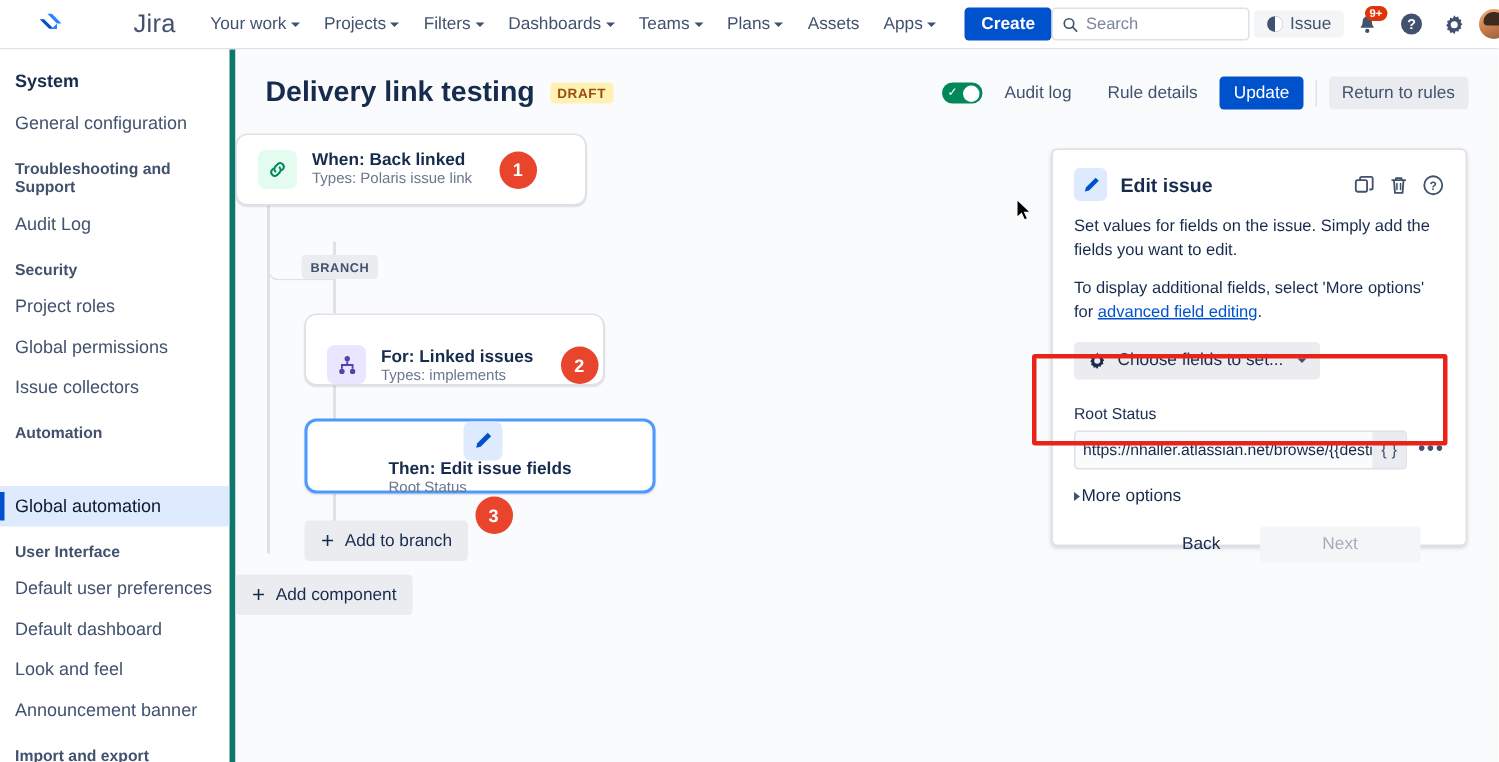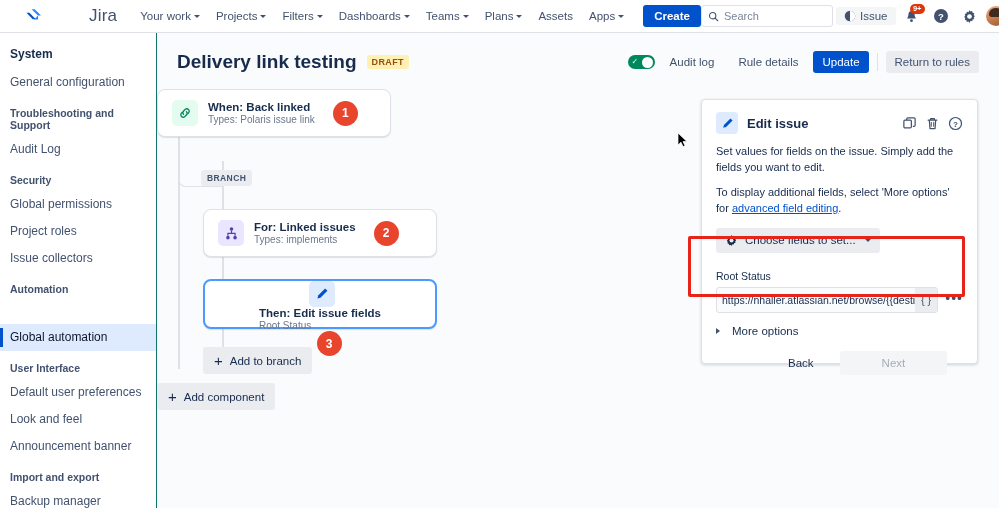--- a/index.html
+++ b/index.html
@@ -56,21 +56,21 @@
     width: 20px; height: 20px; border-radius: 50%;
     background: linear-gradient(160deg,#f4b183 0%,#c97b4a 55%,#8b5e3c 100%);
     cursor: pointer; position: relative; overflow: hidden;
   }
   .avatar::after { content:""; position:absolute; left:3px; top:2px; width:14px; height:9px;
     background:#3d2b1f; border-radius:7px 7px 3px 3px; }
 
   
   .sidebar {
     position: absolute; top: 33px; left: 0; width: 157px; height: 475px;
-    background: #ffffff; border-right: 1px solid #0f766e; overflow: hidden;
+    background: #ffffff; border-right: 4px solid #0f766e; overflow: hidden;
   }
   .side-title { font-size: 12px; font-weight: 700; color: #172b4d; padding: 14px 0 8px 10px; }
   .side-group { font-size: 10.5px; font-weight: 700; color: #42526e; padding: 11px 0 5px 10px; }
   .side-link {
     font-size: 12px; color: #42526e; padding: 6px 0 6px 10px; cursor: pointer;
     position: relative; line-height: 1.25;
   }
   .side-link.active { background: #deebff; color: #0f172a; font-weight: 400; margin-top: 24px; }
   .side-link.active::before {
     content: ""; position: absolute; left: 0; top: 4px; bottom: 4px; width: 2.5px; background: #0052cc;
@@ -172,21 +172,21 @@
     overflow: hidden; flex: 1;
   }
   .curly-btn {
     background: #ebecf0; font-size: 11px; color: #42526e; padding: 0 6px;
     align-self: stretch; display: flex; align-items: center; cursor: pointer; flex: none;
   }
   .dots { font-size: 14px; color: #42526e; letter-spacing: 1px; cursor: pointer;
     line-height: 1; padding-bottom: 4px; }
   .more-options {
     margin-top: 12px; font-size: 11.5px; color: #172b4d; display: flex;
-    align-items: center; gap: 12px; cursor: pointer;
+    align-items: center; gap: 1px; cursor: pointer;
   }
   .chev-r { width: 0; height: 0; border-top: 3.5px solid transparent;
     border-bottom: 3.5px solid transparent; border-left: 4.5px solid #42526e; }
   .panel-foot { display: flex; align-items: center; margin-top: 14px; }
   .back-btn { font-size: 11.5px; color: #172b4d; font-weight: 500; background: none;
     border: none; cursor: pointer; margin-left: 60px; padding: 6px 12px; }
   .next-btn {
     font-size: 11.5px; color: #a5adba; background: #f4f5f7; border: none;
     border-radius: 3px; padding: 6px 42px; margin-left: 14px; cursor: default;
   }
@@ -294,29 +294,30 @@
 
 <div class="sidebar">
   <div class="side-title">System</div>
 
   <div class="side-link">General configuration</div>
 
   <div class="side-group">Troubleshooting and Support</div>
   <div class="side-link">Audit Log</div>
 
   <div class="side-group">Security</div>
+  <div class="side-link">Project roles</div>
   <div class="side-link">Global permissions</div>
-  <div class="side-link">Project roles</div>
   <div class="side-link">Issue collectors</div>
 
   <div class="side-group">Automation</div>
   <div class="side-link active">Global automation</div>
 
   <div class="side-group">User Interface</div>
   <div class="side-link">Default user preferences</div>
+  <div class="side-link">Default dashboard</div>
   <div class="side-link">Look and feel</div>
   <div class="side-link">Announcement banner</div>
 
   <div class="side-group">Import and export</div>
   <div class="side-link">Backup manager</div>
 </div>
 
 <div class="main">
 
   <div class="page-head">
@@ -353,21 +354,21 @@
       </div>
       <div class="node-txt">
         <span class="node-title">When: Back linked</span>
         <span class="node-sub">Types: Polaris issue link</span>
       </div>
       <div class="step-badge">1</div>
     </div>
 
     <div class="branch-tag" style="left:44px; top:81px;">BRANCH</div>
 
-    <div class="node" style="left:46px; top:120px; width:234px; height:48px;">
+    <div class="node" style="left:46px; top:120px; width:200px; height:48px;align-items:flex-end;">
       <div class="node-icon" style="background:#eae6ff;">
         <svg width="15" height="15" viewBox="0 0 16 16">
           <circle cx="8" cy="3.3" r="1.9" fill="#5243aa"></circle>
           <circle cx="4.2" cy="12.4" r="1.9" fill="#5243aa"></circle>
           <circle cx="11.8" cy="12.4" r="1.9" fill="#5243aa"></circle>
           <path d="M8 5.2v2.6M4.2 10.5V7.8h7.6v2.7" fill="none" stroke="#5243aa" stroke-width="1.3"></path>
         </svg>
       </div>
       <div class="node-txt">
         <span class="node-title">For: Linked issues</span>

